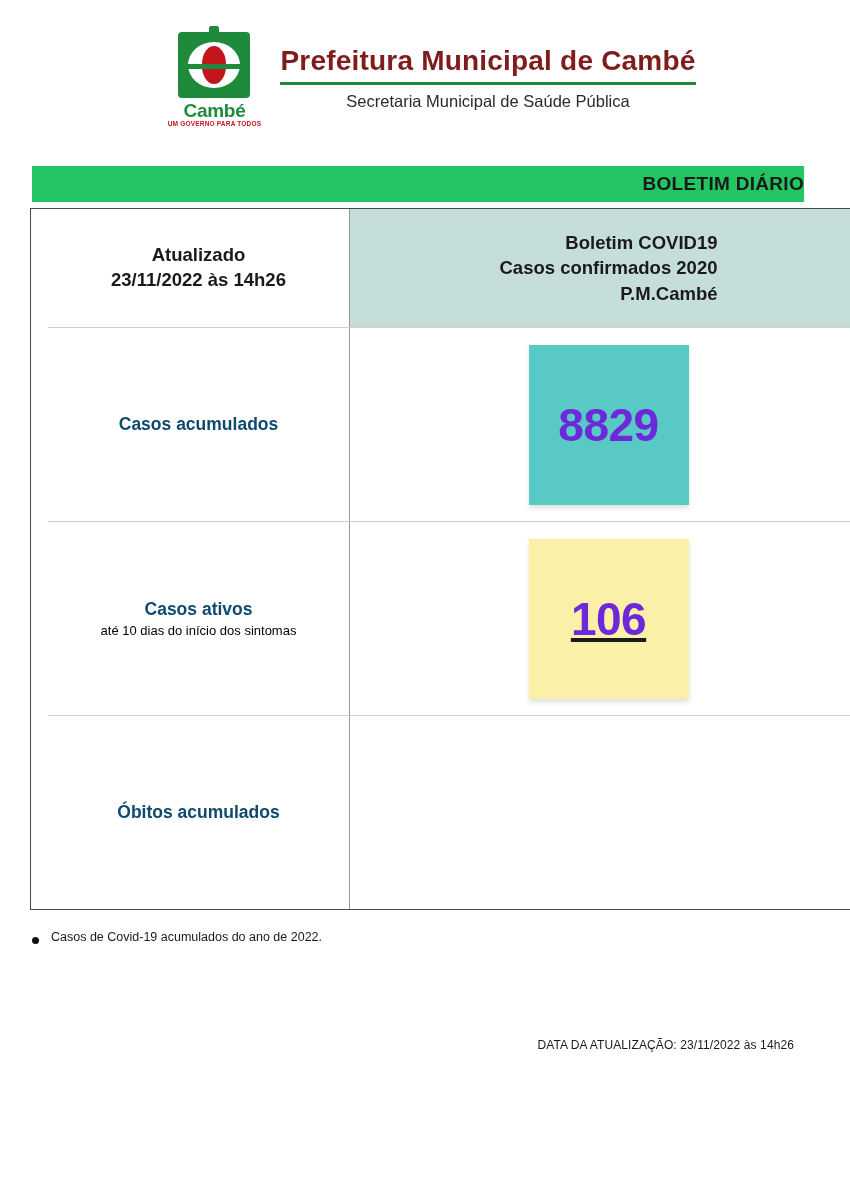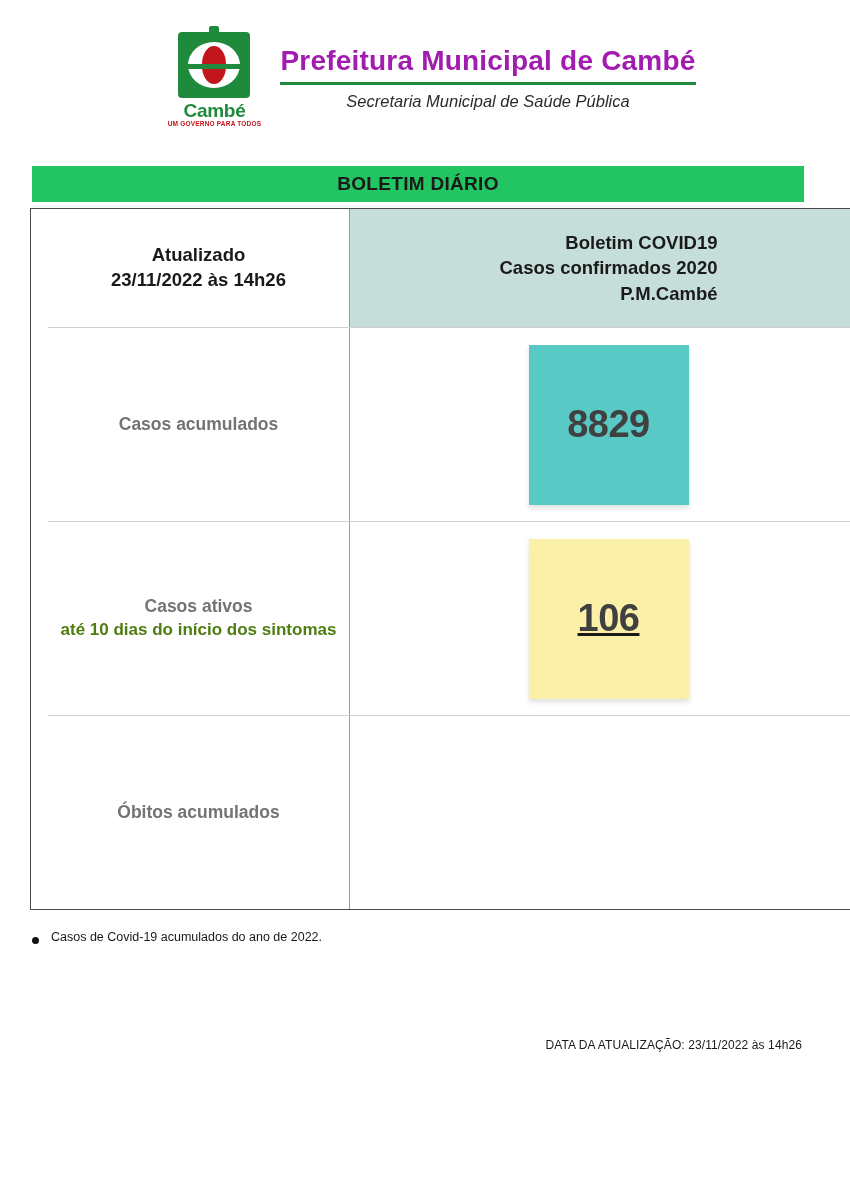--- a/index.html
+++ b/index.html
@@ -97,47 +97,46 @@
     font-weight: bold;
     color: #c3161c;
     letter-spacing: 0.2px;
   }
   .titles {
     text-align: center;
   }
   .title-main {
     font-size: 28px;
     font-weight: bold;
-    color: #a21caf;
+    color: #7f1d1d;
     letter-spacing: 0.2px;
     white-space: nowrap;
   }
   .title-rule {
     height: 3px;
     background: #1f8a3b;
     margin: 5px 0 7px 0;
   }
   .title-sub {
     font-size: 16.5px;
     color: #2b2b2b;
     white-space: nowrap;
-    font-style: italic;
   }
 
   
   .banner {
     position: absolute;
     left: 32px;
     top: 166px;
     width: 772px;
     height: 36px;
     background: #22c561;
     display: flex;
     align-items: center;
-    justify-content: center;
+    justify-content: flex-end;
   }
   .banner-text {
     font-size: 19px;
     font-weight: bold;
     color: #1a1a1a;
     letter-spacing: 0.3px;
   }
 
   
   .table {
@@ -188,44 +187,44 @@
   .head-right-line {
     font-size: 18.5px;
     font-weight: bold;
     color: #1a1a1a;
     line-height: 1.38;
     text-align: right;
   }
   .label-strong {
     font-size: 17.5px;
     font-weight: bold;
-    color: #737373;
+    color: #0c4a6e;
     line-height: 1.35;
   }
   .label-normal {
-    font-size: 17px;
-    font-weight: bold;
-    color: #4d7c0f;
+    font-size: 13px;
+    font-weight: normal;
+    color: #000000;
     line-height: 1.35;
   }
 
   
   .note {
     width: 160px;
     height: 160px;
     display: flex;
     align-items: center;
     justify-content: center;
     box-shadow: 0 3px 5px rgba(0,0,0,0.13);
     position: relative;
   }
   .note-value {
-    font-size: 38px;
-    font-weight: bold;
-    color: #404040;
+    font-size: 46px;
+    font-weight: bold;
+    color: #6d28d9;
     letter-spacing: -0.5px;
   }
   .note-teal { background: #58c9c4; }
   .note-yellow { background: #faf0a8; text-decoration: underline; }
   .note-pink { background: #f9c3d4; }
 
   .miro-mark {
     position: absolute;
     right: 14px;
     bottom: 8px;
@@ -251,21 +250,21 @@
     flex: 0 0 auto;
   }
   .footnote-text {
     font-size: 12.5px;
     color: #1a1a1a;
   }
 
   
   .stamp {
     position: absolute;
-    right: 48px;
+    right: 56px;
     top: 1038px;
     font-size: 12px;
     color: #1a1a1a;
     letter-spacing: 0.1px;
   }
 </style>
 </head>
 <body>
 
 <div class="header">

